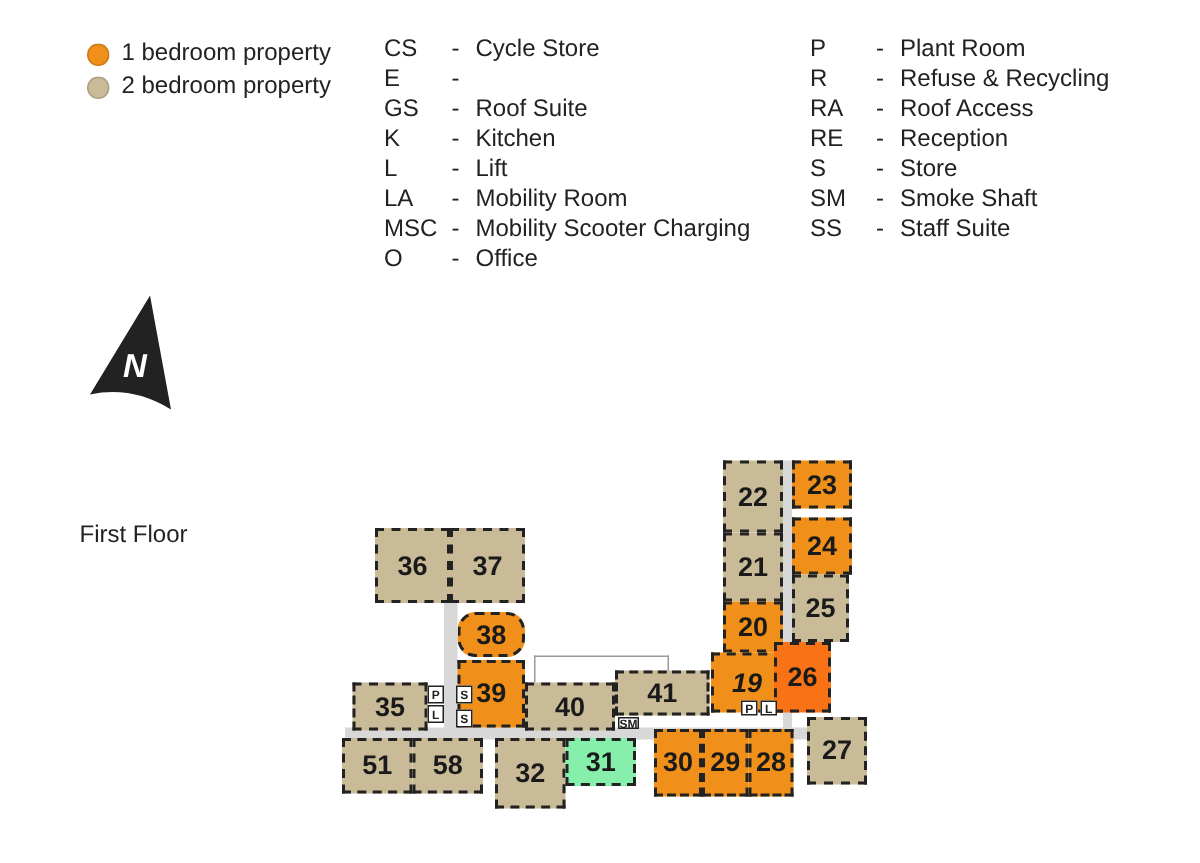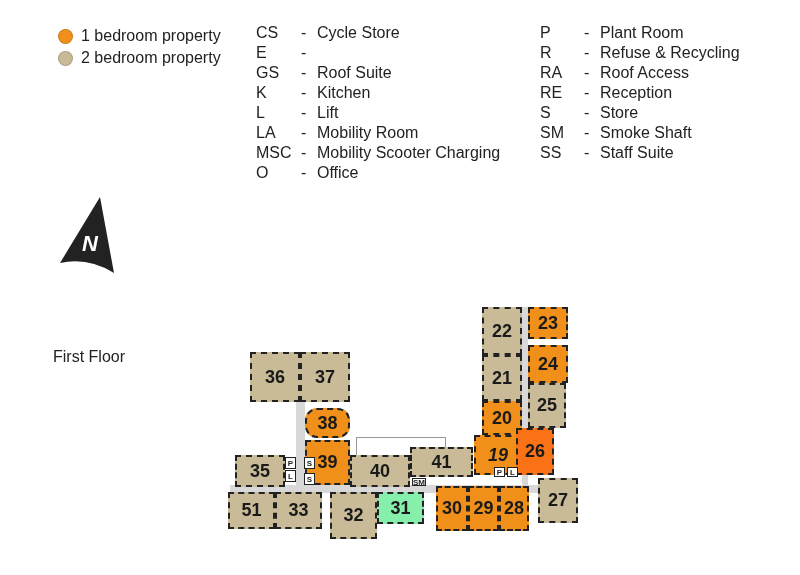--- a/index.html
+++ b/index.html
@@ -127,21 +127,21 @@
   <div style="position:absolute;left:522px;top:307px;width:6px;height:180px;background:#d8d8d8"></div>
   <div style="position:absolute;left:356px;top:437px;width:90px;height:18px;border:1px solid #999;border-bottom:none;box-sizing:border-box"></div>
 <div class="room" style="left: 250px; top: 352px; width: 50px; height: 50px; background: rgb(201, 187, 152);">36</div>
     <div class="room" style="left: 300px; top: 352px; width: 50px; height: 50px; background: rgb(201, 187, 152);">37</div>
     <div class="room" style="left: 305px; top: 408px; width: 45px; height: 30px; background: rgb(240, 144, 26); border-radius: 12px;">38</div>
     <div class="room" style="left: 305px; top: 440px; width: 45px; height: 45px; background: rgb(240, 144, 26);">39</div>
     <div class="room" style="left: 235px; top: 455px; width: 50px; height: 32px; background: rgb(201, 187, 152);">35</div>
     <div class="room" style="left: 350px; top: 455px; width: 60px; height: 32px; background: rgb(201, 187, 152);">40</div>
     <div class="room" style="left: 410px; top: 447px; width: 63px; height: 30px; background: rgb(201, 187, 152);">41</div>
     <div class="room" style="left: 228px; top: 492px; width: 47px; height: 37px; background: rgb(201, 187, 152);">51</div>
-    <div class="room" style="left: 275px; top: 492px; width: 47px; height: 37px; background: rgb(201, 187, 152);">33</div>
+    <div class="room" style="left: 275px; top: 492px; width: 47px; height: 37px; background: rgb(201, 187, 152);">58</div>
     <div class="room" style="left: 330px; top: 492px; width: 47px; height: 47px; background: rgb(201, 187, 152);">32</div>
     <div class="room" style="left: 377px; top: 492px; width: 47px; height: 32px; background: #86efac;">31</div>
     <div class="room" style="left: 436px; top: 486px; width: 32px; height: 45px; background: rgb(240, 144, 26);">30</div>
     <div class="room" style="left: 468px; top: 486px; width: 31px; height: 45px; background: rgb(240, 144, 26);">29</div>
     <div class="room" style="left: 499px; top: 486px; width: 30px; height: 45px; background: rgb(240, 144, 26);">28</div>
     <div class="room" style="left: 538px; top: 478px; width: 40px; height: 45px; background: rgb(201, 187, 152);">27</div>
     <div class="room" style="left: 482px; top: 307px; width: 40px; height: 48px; background: rgb(201, 187, 152);">22</div>
     <div class="room" style="left: 482px; top: 355px; width: 40px; height: 46px; background: rgb(201, 187, 152);">21</div>
     <div class="room" style="left: 482px; top: 401px; width: 40px; height: 34px; background: rgb(240, 144, 26);">20</div>
     <div class="room" style="left: 474px; top: 435px; width: 48px; height: 40px; background: rgb(240, 144, 26); font-style: italic;">19</div>

